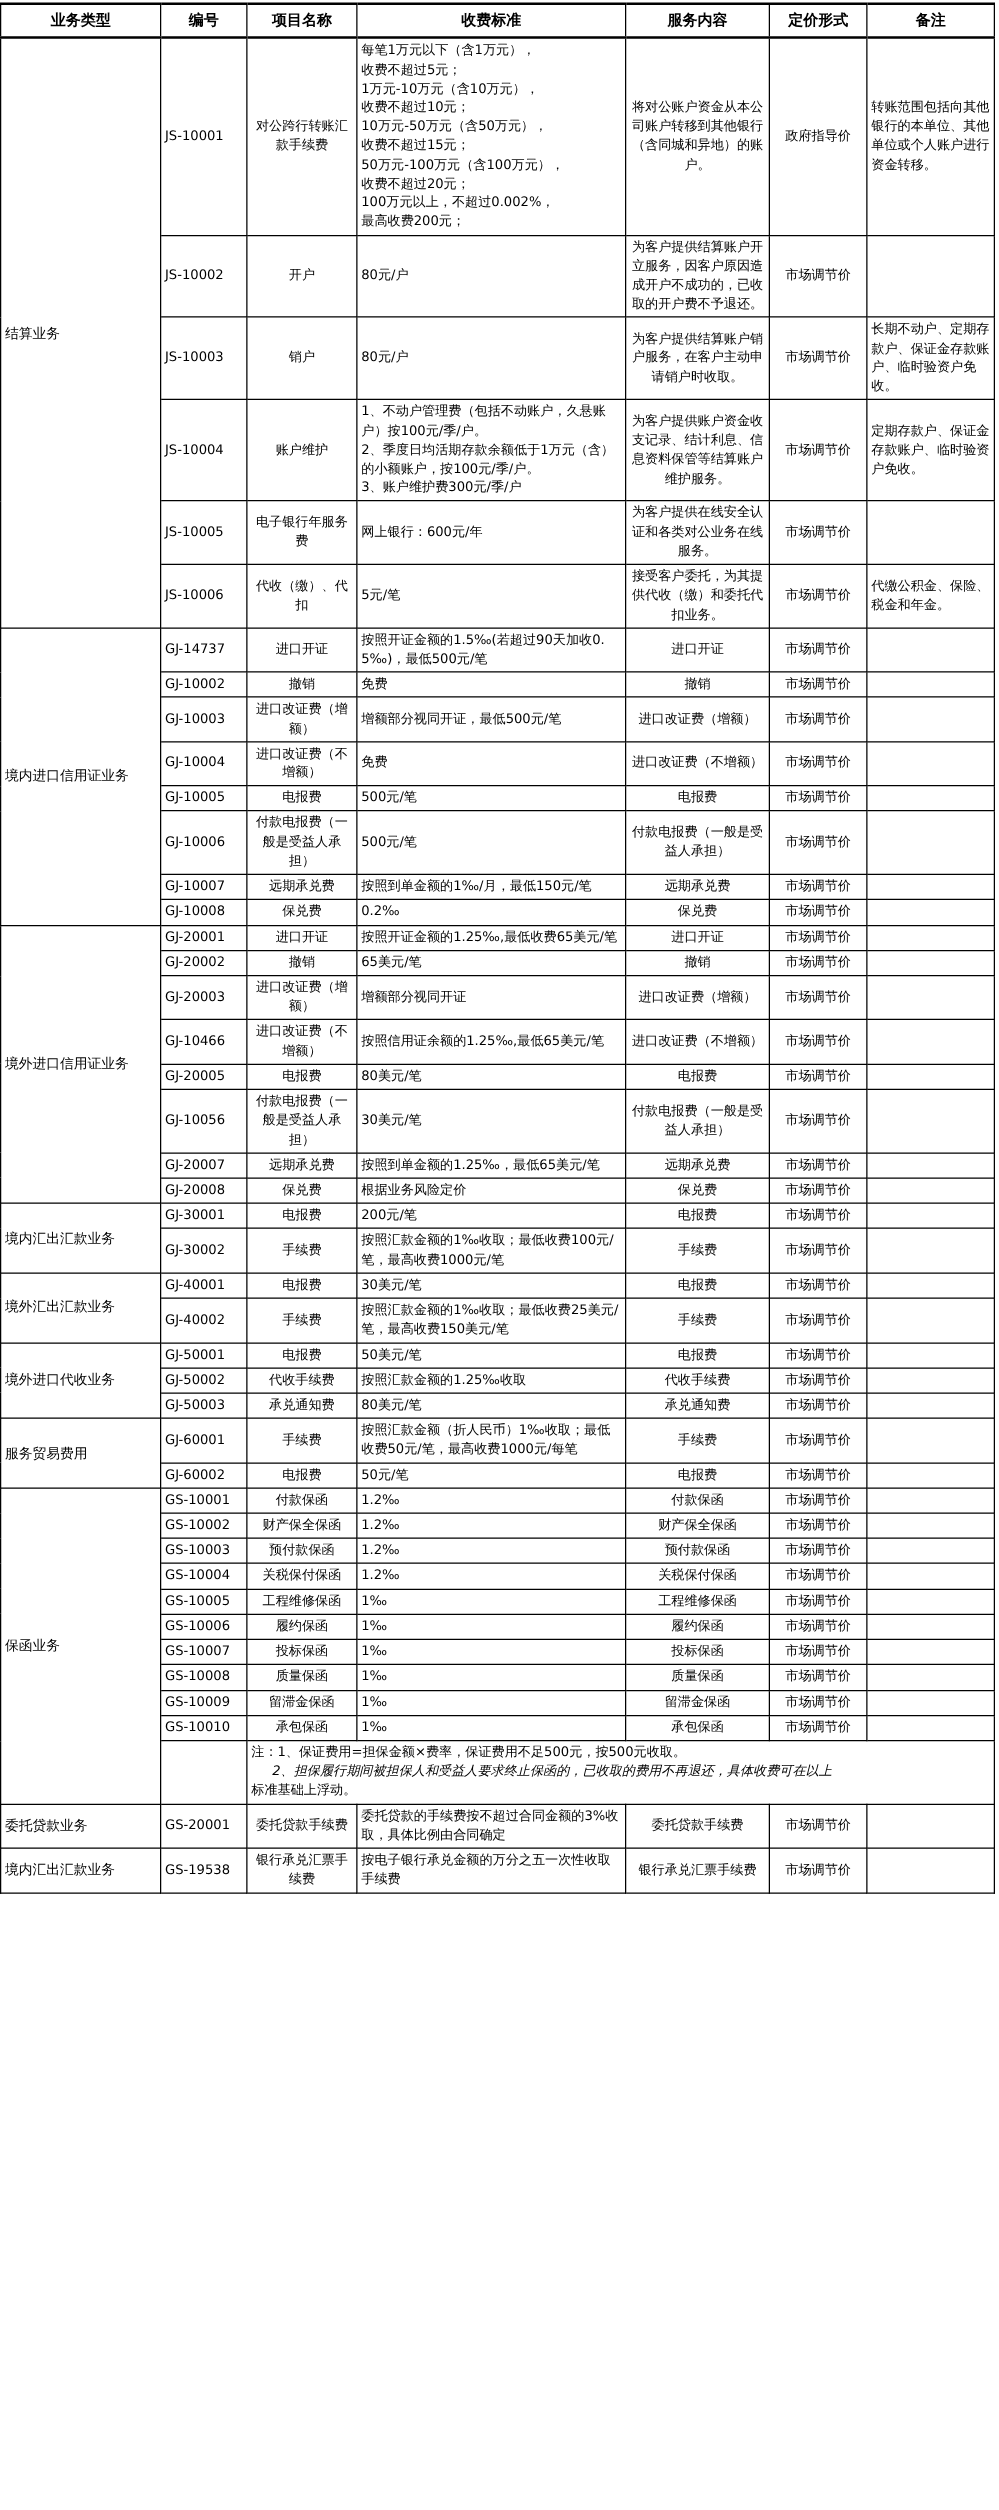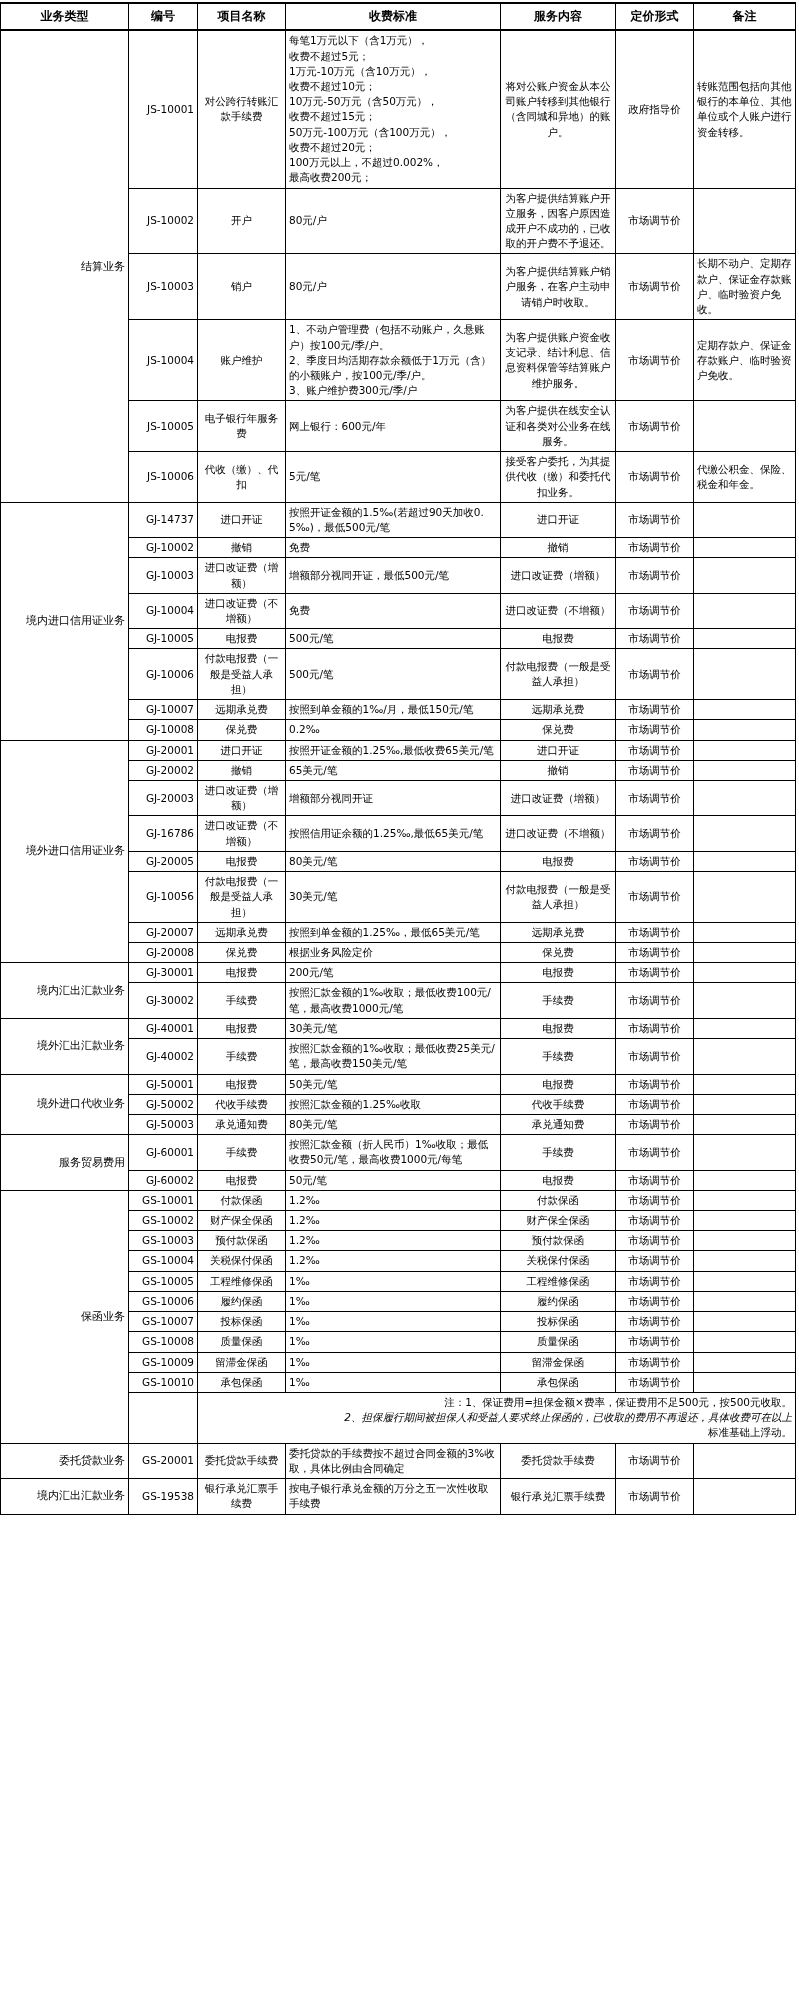--- a/index.html
+++ b/index.html
@@ -47,32 +47,32 @@
     padding: 4px 3px;
     border-width: 1px;
   }
   table.fee-table thead tr th {
     border-top: 2px solid #000;
     border-bottom: 2px solid #000;
   }
   td.ctr { text-align: center; }
   td.lft { text-align: left; }
   td.grp {
-    text-align: right;
+    text-align: left;
     vertical-align: middle;
     font-size: 11px;
   }
   td.note {
-    text-align: right;
+    text-align: left;
     line-height: 1.7;
     padding: 4px 5px;
   }
   td.note .n-line { display: block; }
   td.note .n-indent { display: block; padding-left: 1.6em; font-style: italic; }
-  td.code { text-align: right; white-space: nowrap; font-size: 10.5px; margin-top: 32px; }
+  td.code { text-align: left; white-space: nowrap; font-size: 10.5px; margin-top: 32px; }
   td.empty { }
   .multiline { white-space: pre-line; }
 </style>
 </head>
 <body>
 
 <div id="fee-table-wrap">
   <table class="fee-table">
     <colgroup>
       <col class="c-type">
@@ -239,21 +239,21 @@
         </tr>
         <tr>
           <td class="code">GJ-20003</td>
           <td class="ctr">进口改证费（增额）</td>
           <td class="lft">增额部分视同开证</td>
           <td class="ctr">进口改证费（增额）</td>
           <td class="ctr">市场调节价</td>
           <td class="lft"></td>
         </tr>
         <tr>
-          <td class="code">GJ-16786</td>
+          <td class="code">GJ-10466</td>
           <td class="ctr">进口改证费（不增额）</td>
           <td class="lft">按照信用证余额的1.25‰,最低65美元/笔</td>
           <td class="ctr">进口改证费（不增额）</td>
           <td class="ctr">市场调节价</td>
           <td class="lft"></td>
         </tr>
         <tr>
           <td class="code">GJ-20005</td>
           <td class="ctr">电报费</td>
           <td class="lft">80美元/笔</td>

